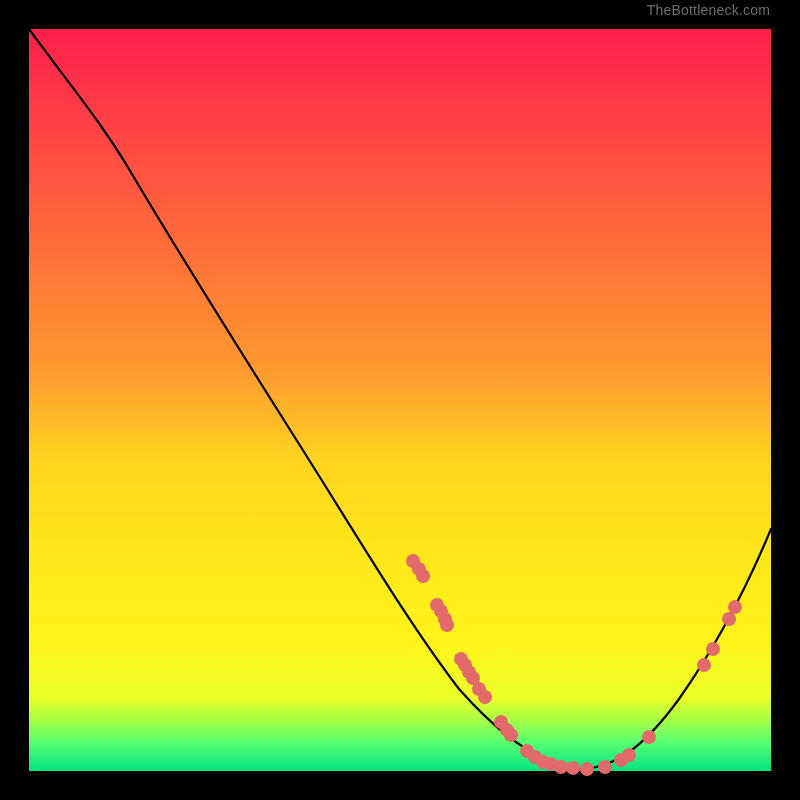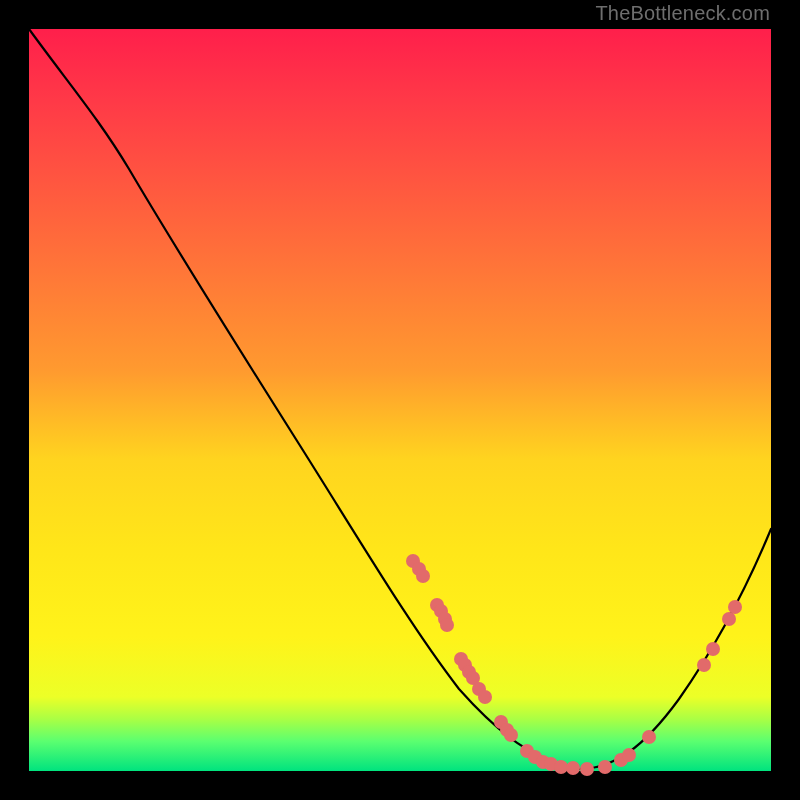--- a/index.html
+++ b/index.html
@@ -37,21 +37,21 @@
       #aaff44 93%,
       #5bff70 96%,
       #00e37f 100%
     );
   }
   .watermark {
     position: absolute;
     top: 2px;
     right: 30px;
     color: #6e6e6e;
-    font-size: 20px;
+    font-size: 14px;
     font-weight: 500;
     letter-spacing: 0.2px;
     user-select: none;
   }
   svg.overlay {
     position: absolute;
     left: 29px;
     top: 29px;
     width: 742px;
     height: 742px;

